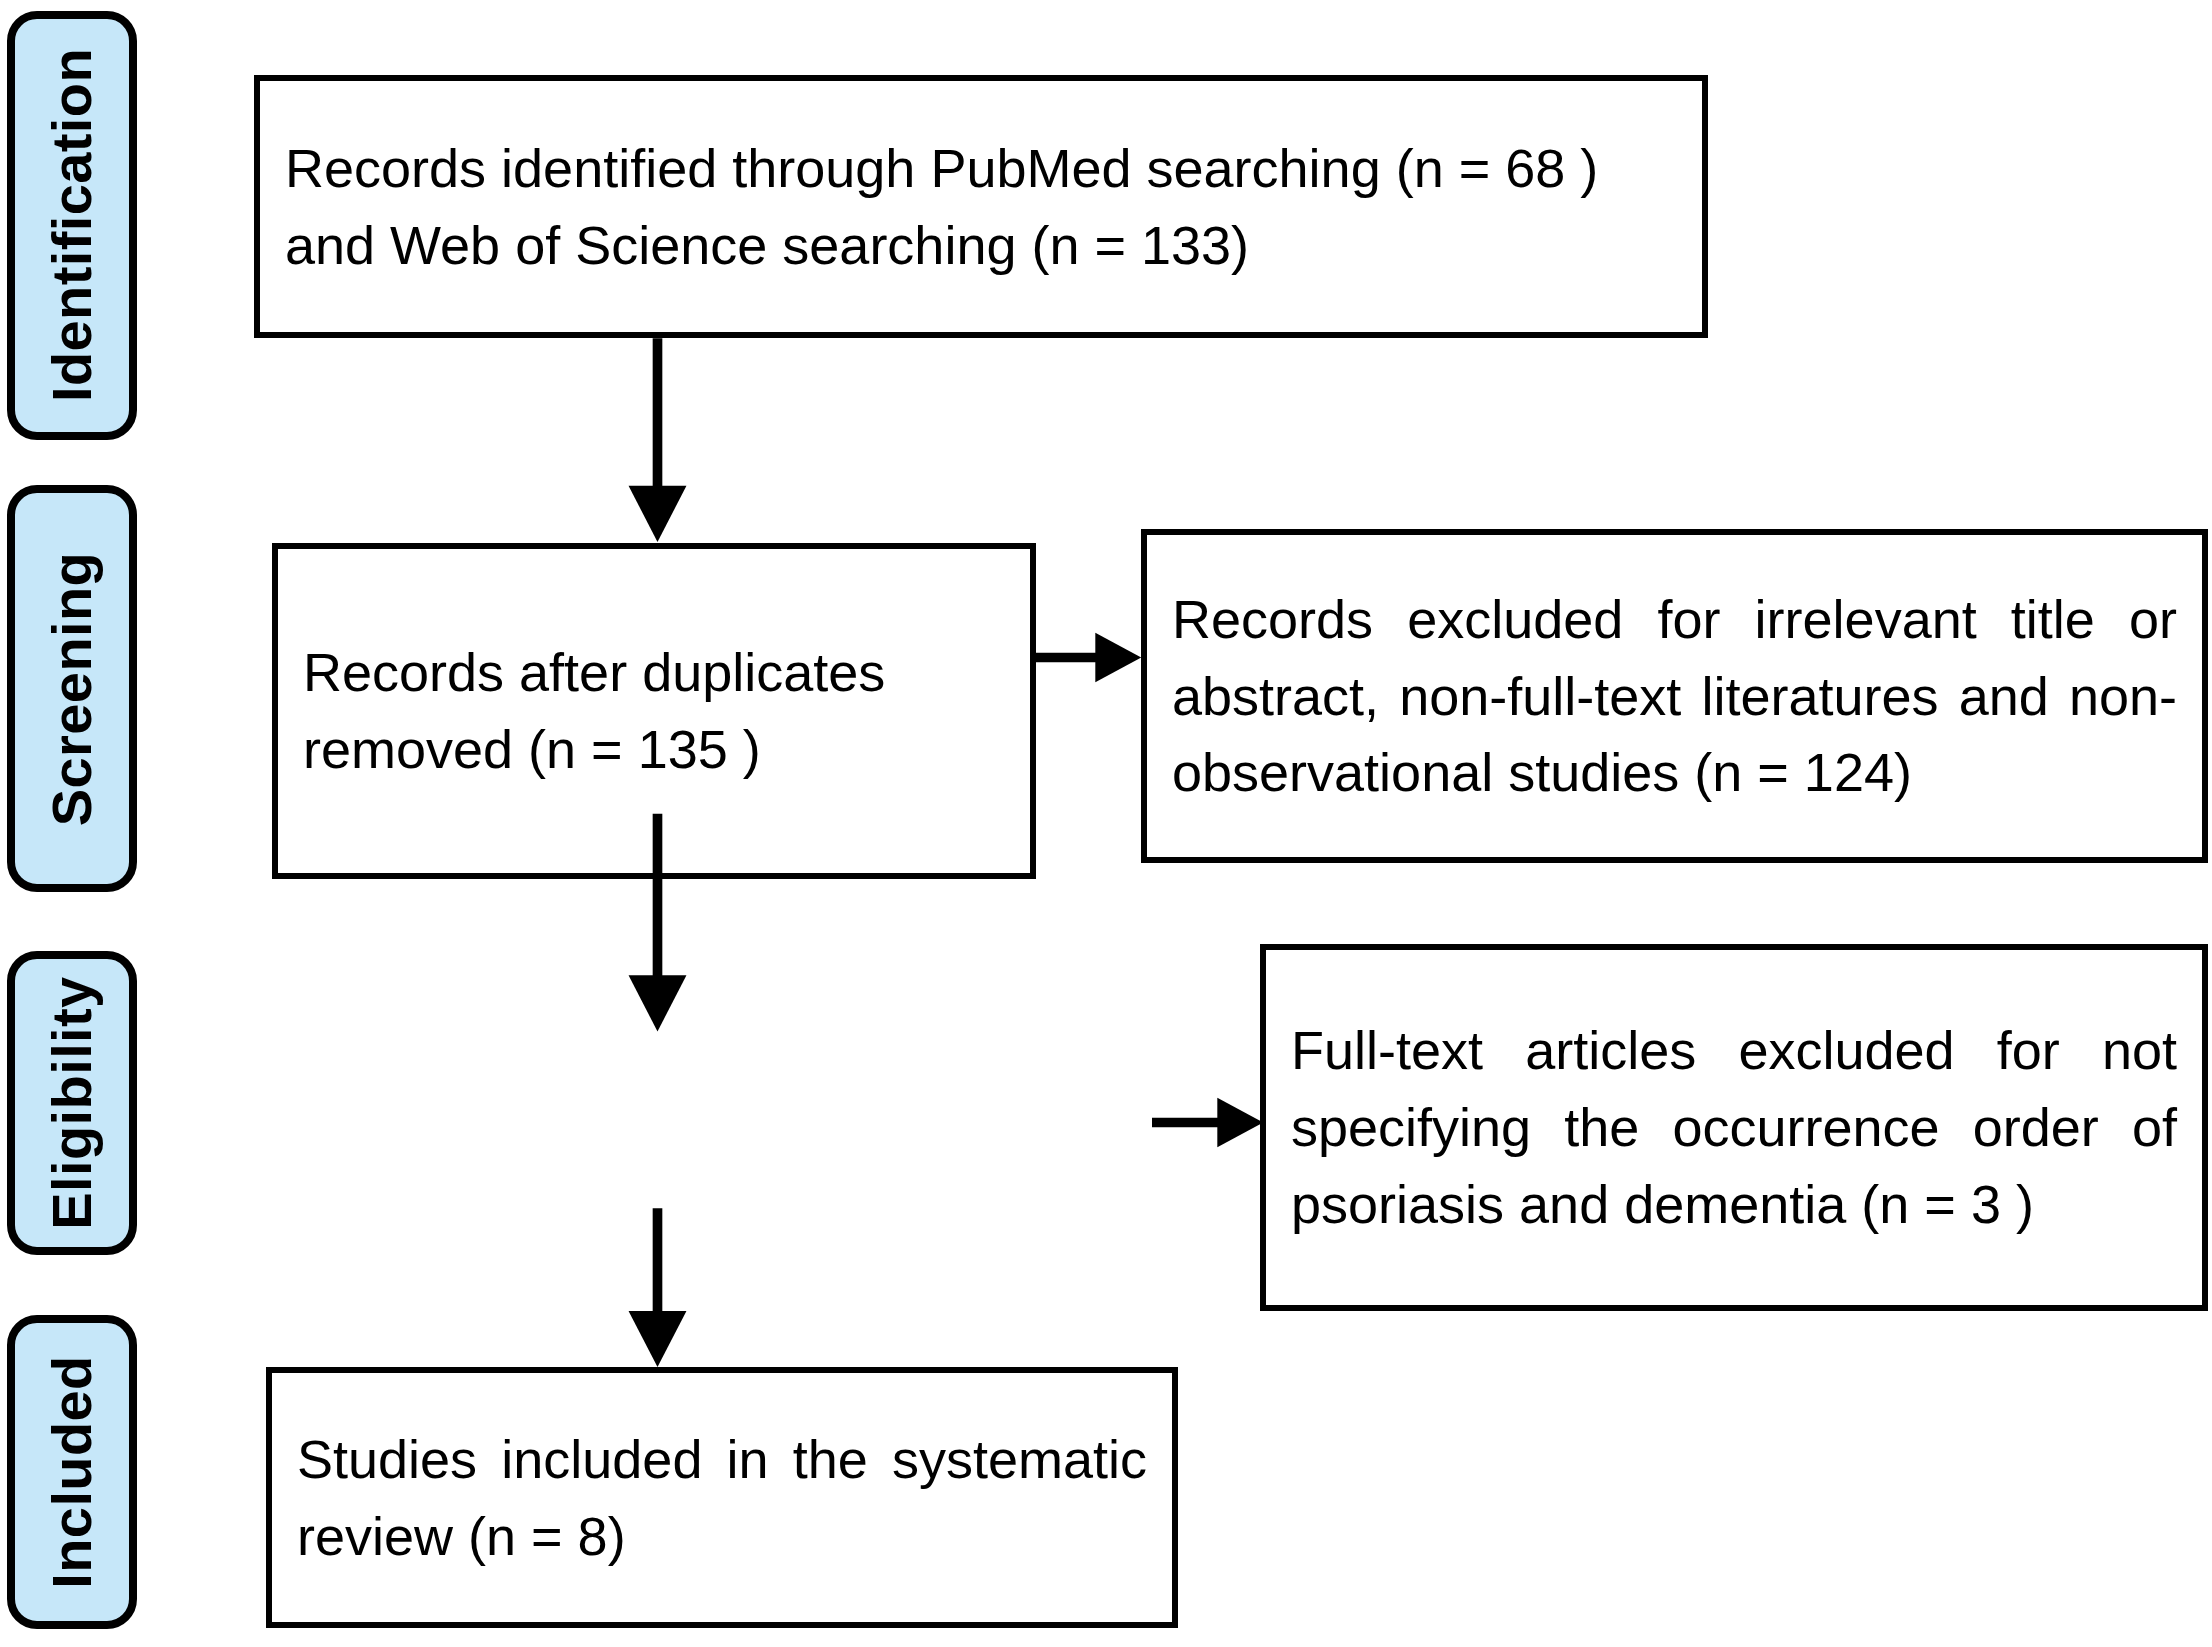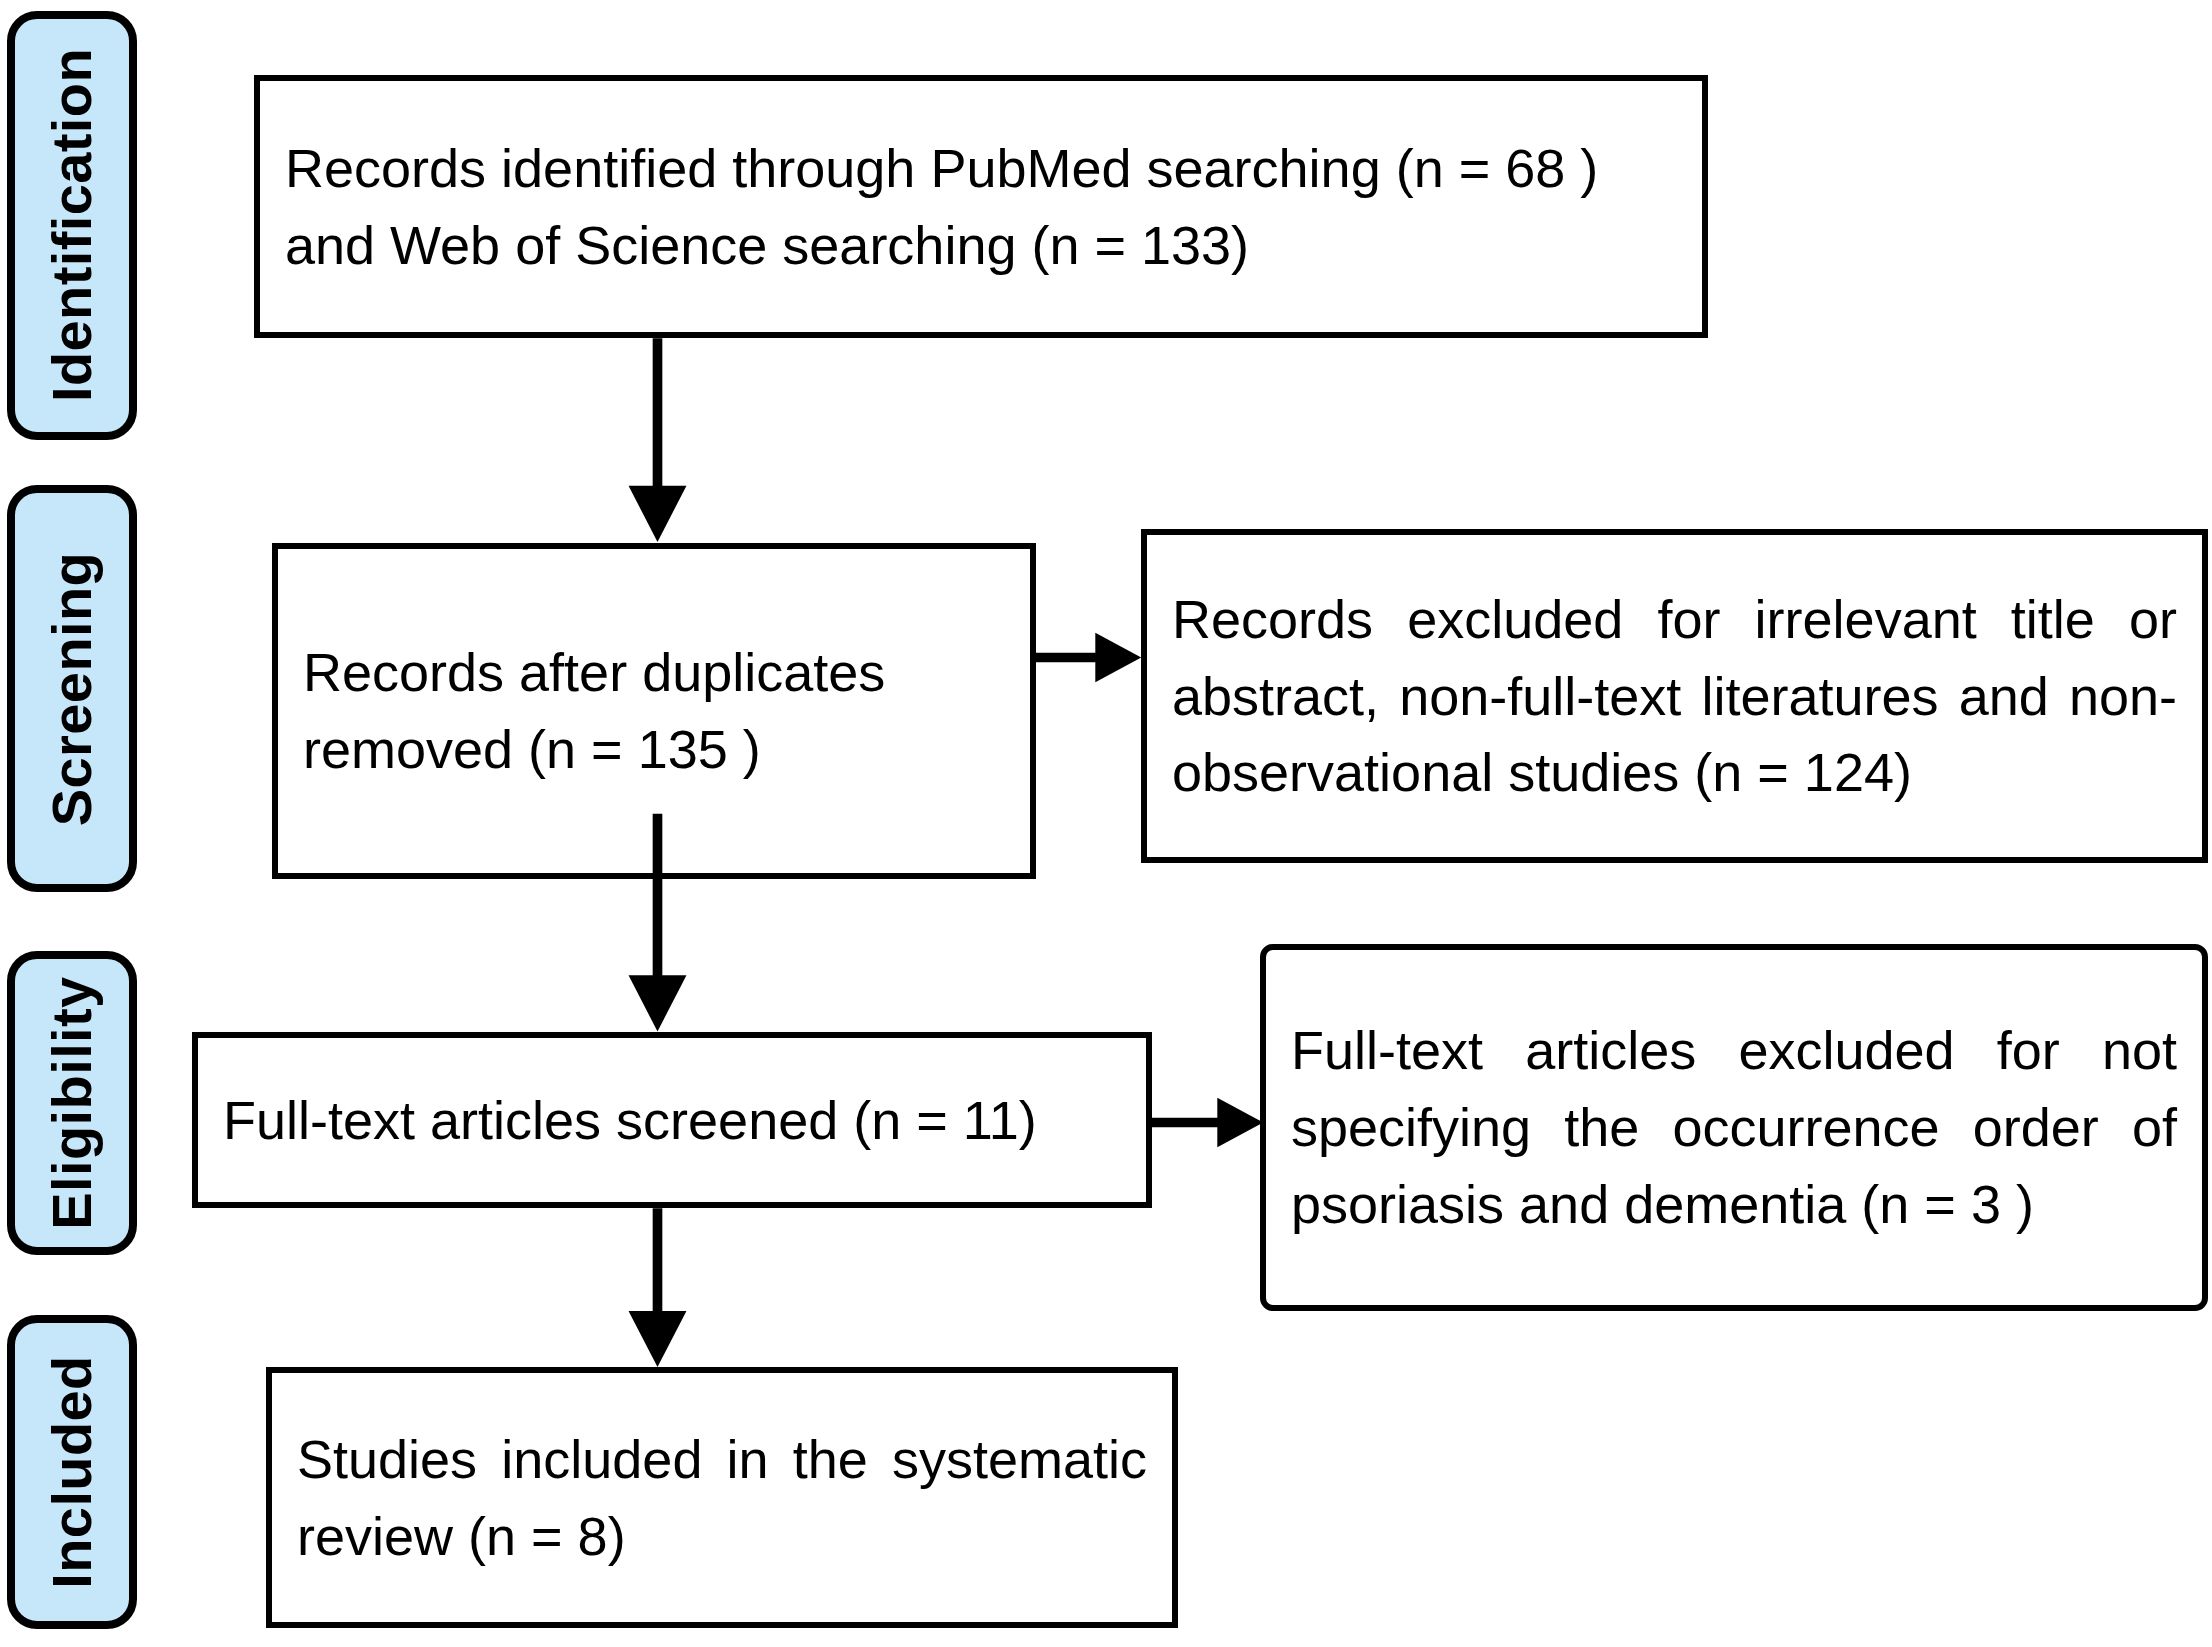--- a/index.html
+++ b/index.html
@@ -94,25 +94,22 @@
   </div>
 
   <div class="flow-box plain" style="left:272px; top:543px; width:764px; height:336px;">
     <span class="box-text">Records after duplicates removed (n = 135 )</span>
   </div>
 
   <div class="flow-box justify" style="left:1141px; top:529px; width:1067px; height:334px;align-items:center;">
     <span class="box-text">Records excluded for irrelevant title or abstract, non-full-text literatures and non-observational studies (n = 124)</span>
   </div>
 
-  <div class="flow-box plain" style="left:192px; top:1032px; width:960px; height:176px;">
-    <span class="box-text">Full-text articles screened (n = 11)</span>
-  </div>
 
-  <div class="flow-box justify" style="left:1260px; top:944px; width:948px; height:367px;border-radius:13px;">
+  <div class="flow-box justify" style="left:1260px; top:944px; width:948px; height:367px;">
     <span class="box-text">Full-text articles excluded for not specifying the occurrence order of psoriasis and dementia (n = 3 )</span>
   </div>
 
   <div class="flow-box justify" style="left:266px; top:1367px; width:912px; height:261px;">
     <span class="box-text">Studies included in the systematic review (n = 8)</span>
   </div>
 
   <div class="conn" style="left:618px; top:338px; width:79px; height:206px;">
     <svg width="79" height="206" viewBox="0 0 90 234" aria-hidden="true">
       <line x1="45" y1="0" x2="45" y2="190" stroke="#000" stroke-width="11"></line>

